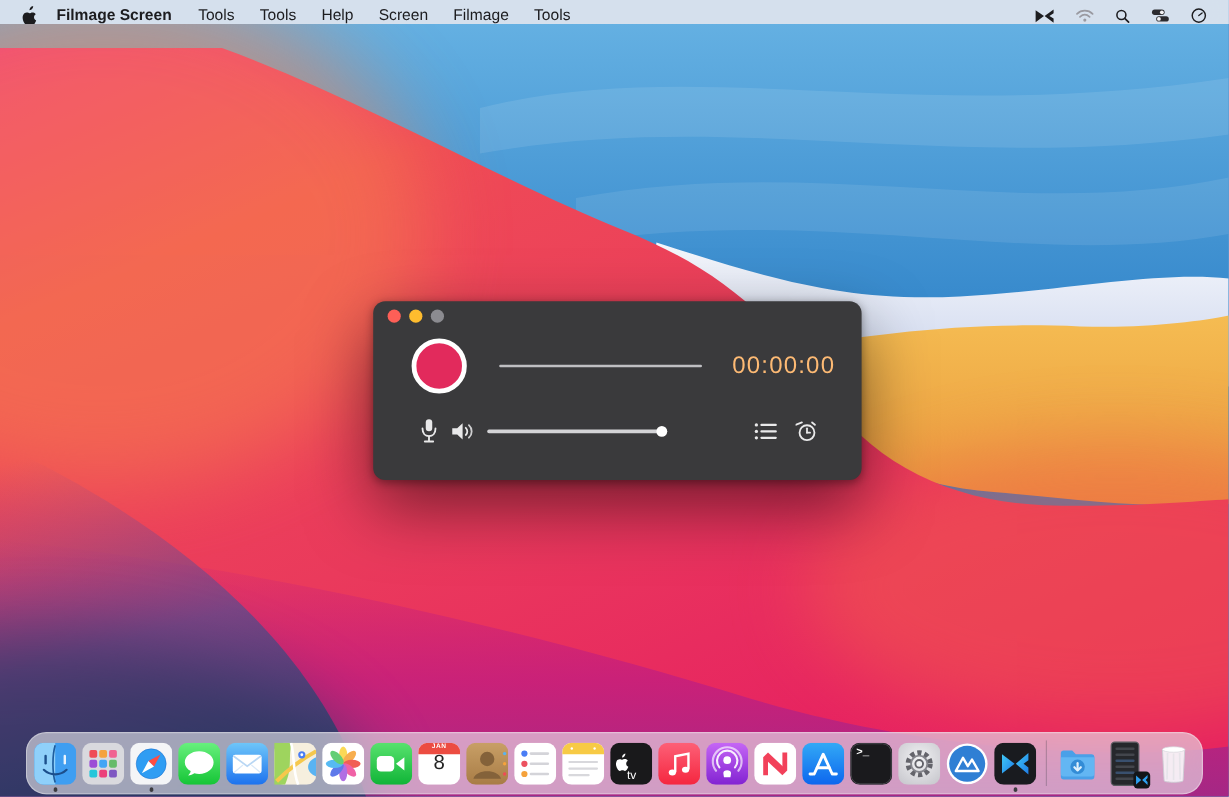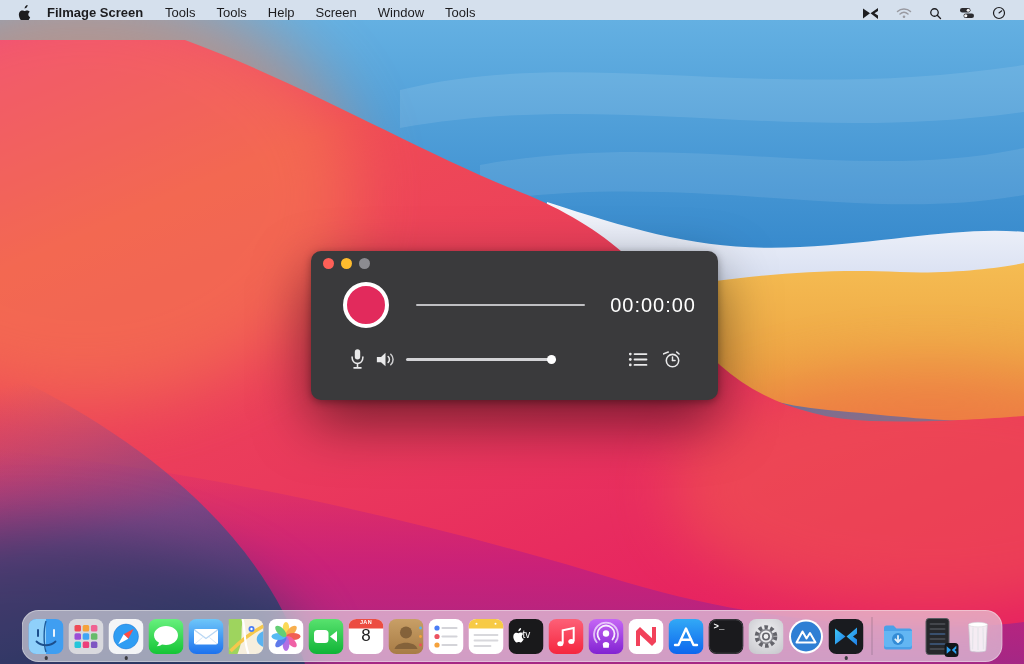--- a/index.html
+++ b/index.html
@@ -26,21 +26,21 @@
             box-shadow:0 22px 55px rgba(0,0,0,0.5),0 2px 8px rgba(0,0,0,0.35);}
   .traffic{position:absolute;left:12px;top:7px;display:flex;gap:7px;}
   .tl{width:11px;height:11px;border-radius:50%;}
   .tl.close{background:#fe5f57;}
   .tl.min{background:#febc2e;}
   .tl.zoom{background:#8b8b90;}
   .rec-row{position:absolute;left:32px;right:22px;top:31px;height:46px;display:flex;align-items:center;}
   .rec-btn{width:46px;height:46px;border-radius:50%;background:#e22a5c;border:4px solid #ffffff;
            box-sizing:border-box;flex:none;cursor:pointer;}
   .rec-line{width:169px;height:2px;background:#bfbfc2;border-radius:1px;margin-left:27px;flex:none;}
-  .timer{flex:1;text-align:right;color:#ffffff;font-size:20px;font-weight:300;letter-spacing:1px;}
+  .timer{flex:1;text-align:right;color:#fdba74;font-size:20px;font-weight:300;letter-spacing:1px;}
   .ctl-row{position:absolute;left:38px;right:36px;top:96px;height:24px;display:flex;align-items:center;}
   .ctl-row svg{display:block;}
   .mic{flex:none;cursor:pointer;}
   .spk{flex:none;margin-left:9px;cursor:pointer;}
   .vol{position:relative;width:150px;height:12px;margin-left:10px;flex:none;cursor:pointer;}
   .vol .track{position:absolute;left:0;right:0;top:5px;height:2.5px;background:#d3d3d6;border-radius:2px;}
   .vol .thumb{position:absolute;top:1.5px;width:9px;height:9px;border-radius:50%;background:#ffffff;}
   .ctl-spacer{flex:1;}
   .list-btn{flex:none;cursor:pointer;}
   .alarm-btn{flex:none;margin-left:15px;cursor:pointer;}
@@ -55,21 +55,21 @@
   .di svg{position:absolute;inset:0;display:block;}
   .run-dot{position:absolute;left:50%;bottom:-6px;transform:translateX(-50%);
            width:3.5px;height:3.5px;border-radius:50%;background:#3c3c40;}
   .dock-div{width:1px;height:38px;background:rgba(60,60,70,0.28);margin:0 3px;flex:none;}
   .cal-month{position:absolute;top:0.5px;left:0;width:100%;text-align:center;
              font-size:5.5px;font-weight:700;color:#fff;letter-spacing:.4px;}
   .cal-day{position:absolute;top:7px;left:0;width:100%;text-align:center;
            font-size:17px;font-weight:300;color:#232323;}
   .term-glyph{position:absolute;left:5px;top:3px;font-family:"Liberation Mono","DejaVu Sans Mono",monospace;
               font-size:9px;font-weight:700;color:#fff;}
-  .tv-label{position:absolute;left:14px;top:10px;color:#fff;font-size:10px;font-weight:500;}
+  .tv-label{position:absolute;left:14px;top:22px;color:#fff;font-size:10px;font-weight:500;}
   .mini-win{position:absolute;left:5px;top:-1px;width:24px;height:37px;background:#26282c;
             border:1px solid #5a5c61;border-radius:3.5px;box-sizing:border-box;}
   .mini-win .row{position:absolute;left:3px;right:3px;height:2.5px;background:#43464c;border-radius:1px;}
   .mini-badge{position:absolute;right:-3px;bottom:-3px;width:14px;height:14px;background:#131518;
               border-radius:3.5px;}
 </style>
 </head>
 <body>
 
 <div class="desktop">
@@ -129,21 +129,21 @@
           c-0.8,1-1.6,2.6-1.4,4.1C12.7,6.2,14.2,5.3,15.1,4.1z M17.6,16.4c0-3,2.5-4.5,2.6-4.6c-1.4-2.1-3.6-2.4-4.4-2.4
           c-1.9-0.2-3.7,1.1-4.6,1.1c-0.9,0-2.4-1.1-4-1c-2,0-3.9,1.2-5,3c-2.1,3.7-0.5,9.2,1.5,12.2c1,1.5,2.2,3.1,3.8,3
           c1.5-0.1,2.1-1,3.9-1c1.8,0,2.3,1,4,0.9c1.6,0,2.7-1.5,3.7-3c1.2-1.7,1.6-3.4,1.7-3.5C20.8,21,17.6,19.9,17.6,16.4z"></path>
       </svg>
     </span>
     <span class="mb-app">Filmage Screen</span>
     <span class="mb-item">Tools</span>
     <span class="mb-item">Tools</span>
     <span class="mb-item">Help</span>
     <span class="mb-item">Screen</span>
-    <span class="mb-item">Window</span>
+    <span class="mb-item">Filmage</span>
     <span class="mb-item">Tools</span>
     <span class="mb-spacer"></span>
     <span class="status-icons">
       <svg width="17" height="13" viewBox="0 0 34 26">
         <path fill="#1d1d20" d="M2,3 L16,12.5 L2,23 Z"></path>
         <path fill="#1d1d20" d="M32,2 L17,12.5 L32,24 L32,17 L25,12.5 L32,8 Z"></path>
       </svg>
       <svg width="16" height="12" viewBox="0 0 32 24">
         <path d="M3,9 C10,2 22,2 29,9" stroke="#9a9aa1" stroke-width="3" fill="none" stroke-linecap="round"></path>
         <path d="M8,14 C13,9.5 19,9.5 24,14" stroke="#9a9aa1" stroke-width="3" fill="none" stroke-linecap="round"></path>

